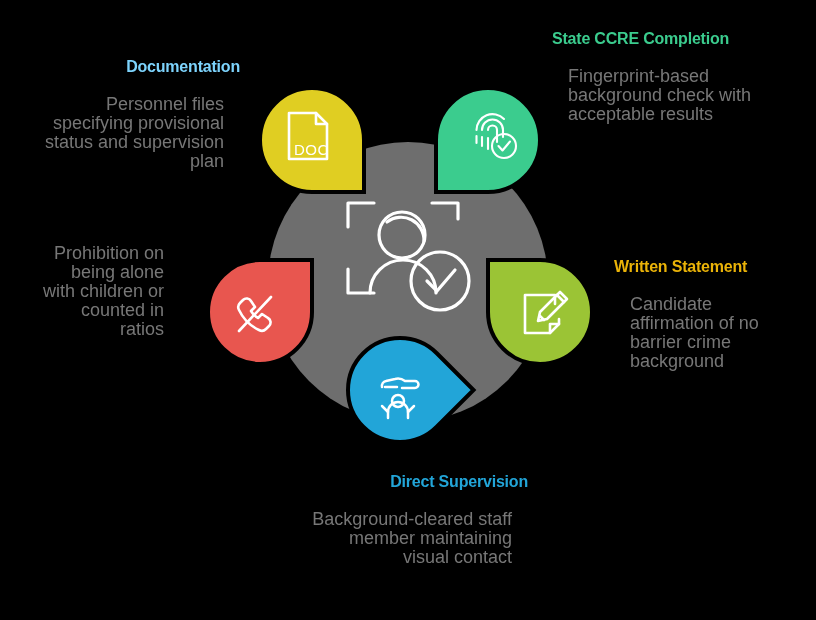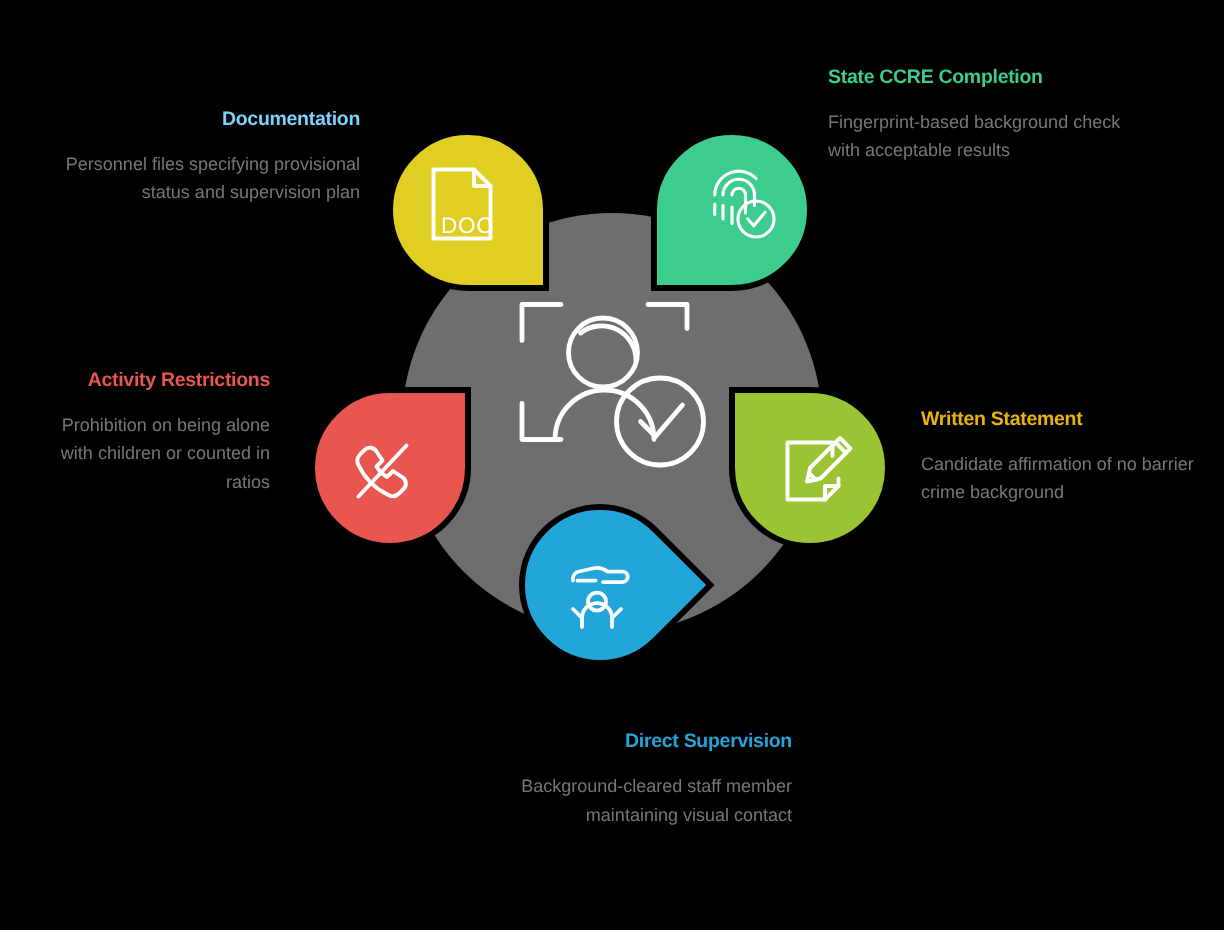--- a/index.html
+++ b/index.html
@@ -89,30 +89,30 @@
     background: #22a5d8;
     border-radius: 50% 0 50% 50%;
     transform: rotate(45deg);
   }
   .m-sup .ico-wrap { transform: rotate(-45deg) translate(0px,4px); }
 
   
   .block { position: absolute; z-index: 5; }
   .block .title {
     font-weight: bold;
-    font-size: 13px;
+    font-size: 16px;
     line-height: 25px;
     letter-spacing: -0.2px;
-    margin: 12px 0 9px 0;
+    margin: 0 0 9px 0;
   }
   .block .body {
     color: #777777;
-    font-size: 12px;
+    font-size: 18px;
     line-height: 19px;
-    margin: 0;
+    margin: 16px;
   }
 
   .b-doc  { left: 28px;  top: 54px;  width: 212px; text-align: right; }
   .b-doc .title { color: #e0ce22; }
 
   .b-act  { left: 18px;  top: 228px; width: 162px; text-align: right; }
   .b-act .title { color: #e8564f; }
 
   .b-ccre { left: 552px; top: 26px;  width: 216px; text-align: left; }
   .b-ccre .title { color: #3bcc8e; }
@@ -211,21 +211,20 @@
     <p class="title" style="color: #7dd3fc;">Documentation</p>
     <p class="body">Personnel files specifying provisional status and supervision plan</p>
   </div>
 
   <div class="block b-ccre">
     <p class="title" style="color: rgb(59, 204, 142);">State CCRE Completion</p>
     <p class="body">Fingerprint-based background check with acceptable results</p>
   </div>
 
   <div class="block b-act">
-    <p class="title" style="color: rgb(232, 86, 79);">Activity Restrictions</p>
     <p class="body">Prohibition on being alone with children or counted in ratios</p>
   </div>
 
   <div class="block b-writ">
     <p class="title" style="color: #eab308;">Written Statement</p>
     <p class="body">Candidate affirmation of no barrier crime background</p>
   </div>
 
   <div class="block b-sup">
     <p class="title" style="color: rgb(34, 165, 216);">Direct Supervision</p>

